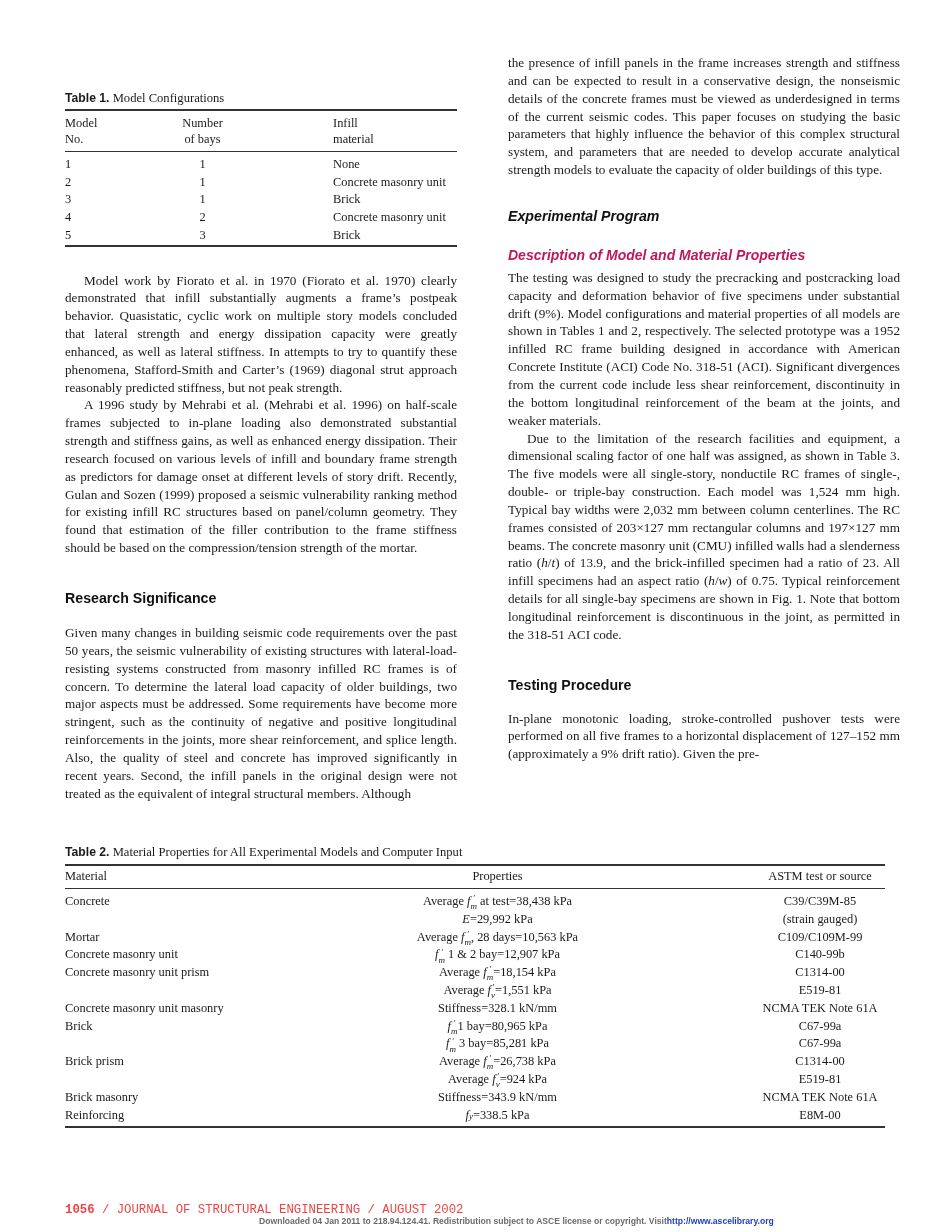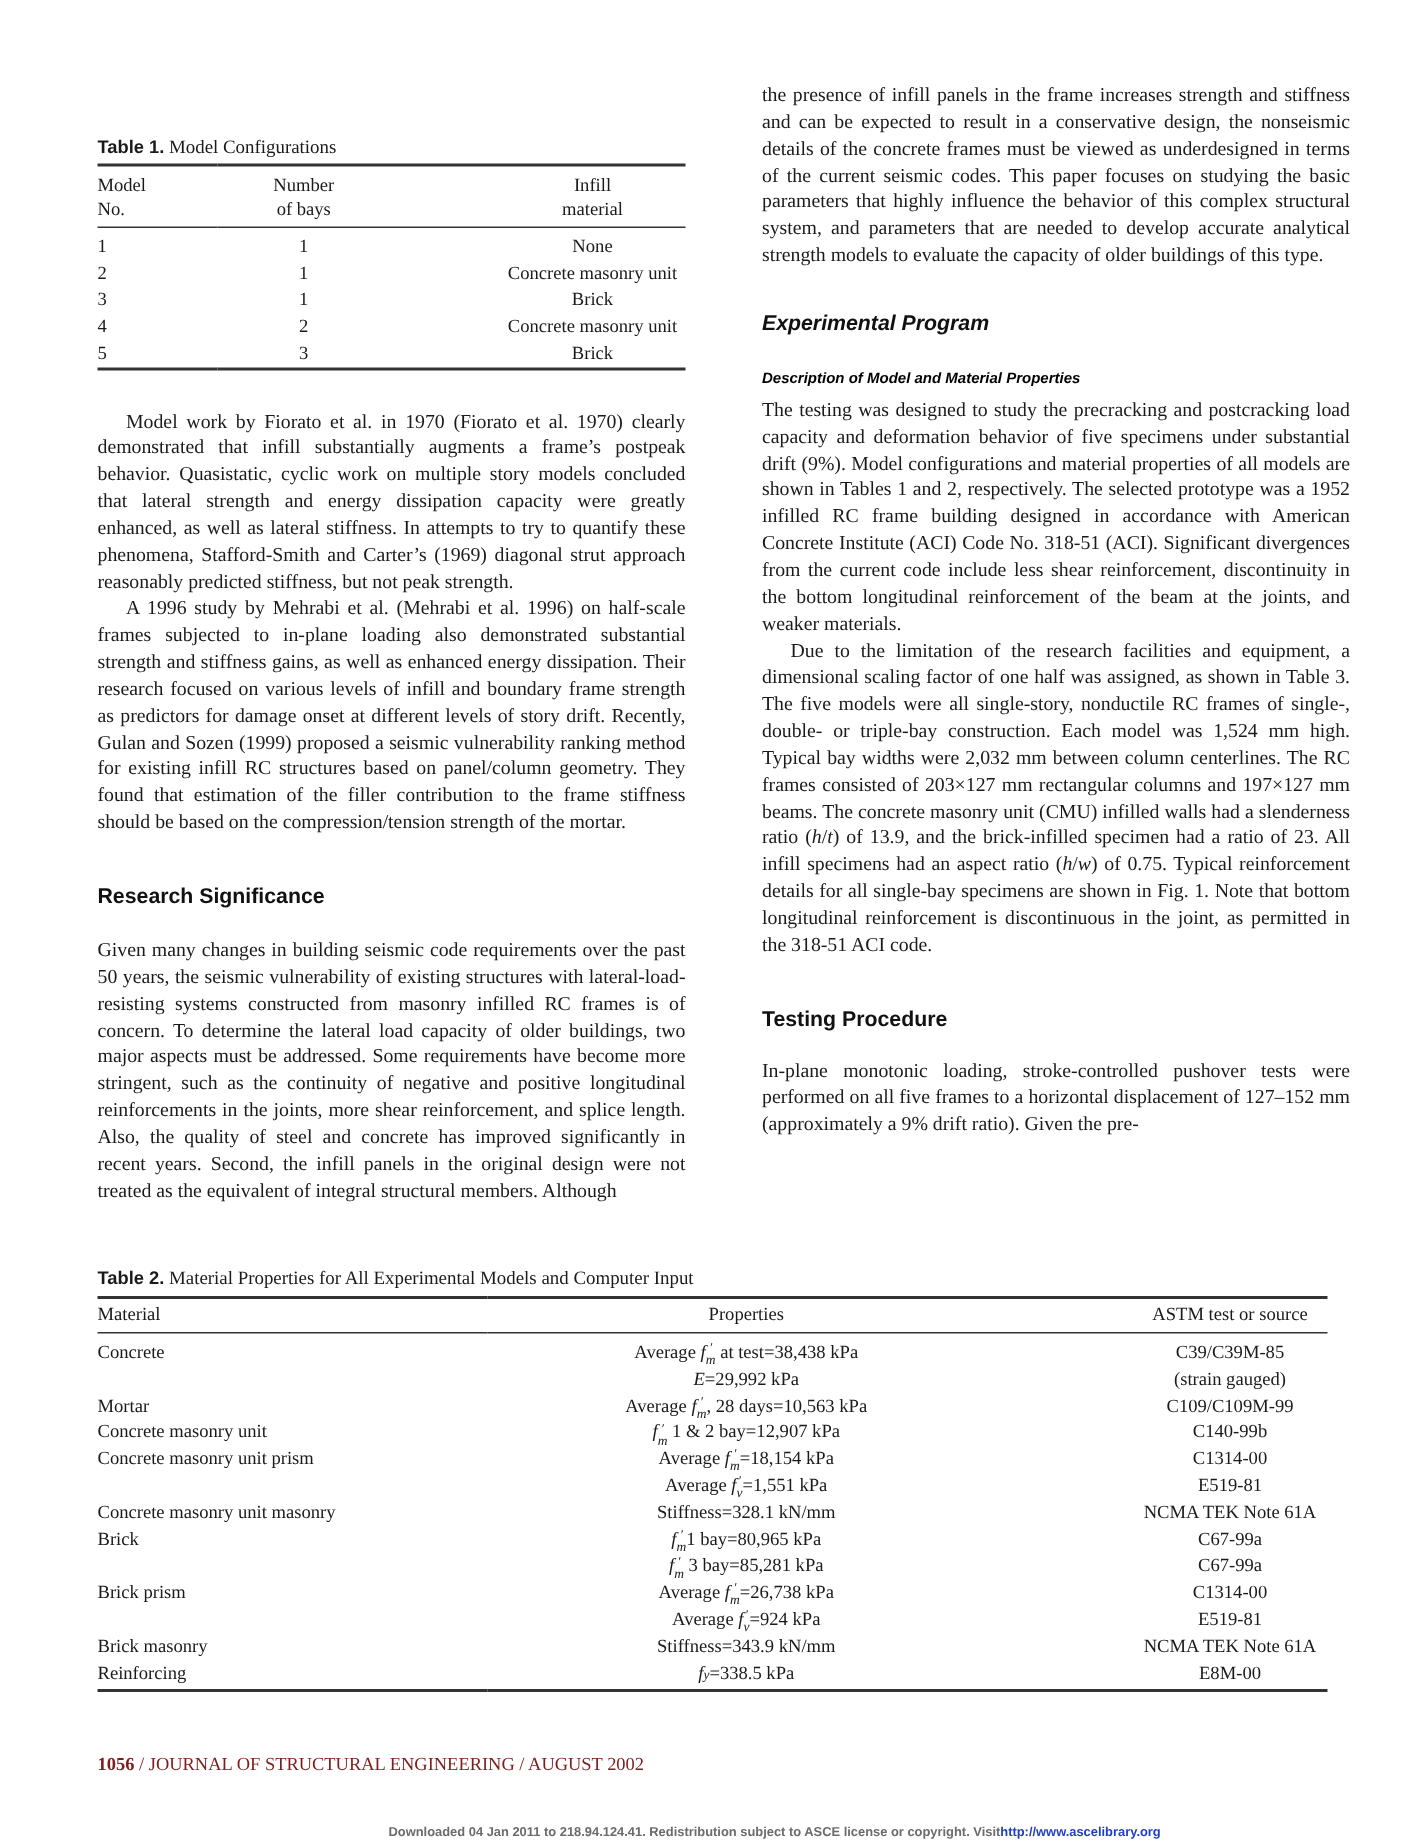--- a/index.html
+++ b/index.html
@@ -8,51 +8,51 @@
 
   .col { position: absolute; width: 392px; }
   .col-left { left: 65px; top: 54px; margin-top: 36px; }
   .col-right { left: 508px; top: 54px; }
 
   .body-text { font-size: 13.2px; line-height: 17.85px; text-align: justify; }
   .body-text p { text-indent: 0; }
   .body-text p.indent { text-indent: 19px; }
 
   .sec-head { font-family: "Liberation Sans", sans-serif; font-weight: bold; font-size: 14.2px; color: #111; }
-  .subsec-head { font-family: "Liberation Sans", sans-serif; font-weight: bold; font-style: italic; font-size: 10px; color: #000000; }
+  .subsec-head { font-family: "Liberation Sans", sans-serif; font-weight: bold; font-style: italic; font-size: 14px; color: #be185d; }
 
   
   .tcap { font-size: 12.6px; line-height: 16px; }
   .tcap .lbl { font-family: "Liberation Sans", sans-serif; font-weight: bold; font-size: 12.2px; }
   table { border-collapse: collapse; font-size: 12.4px; }
   .t1 { width: 392px; margin-top: 3px; border-top: 2px solid #333; border-bottom: 2px solid #333; }
   .t1 thead tr { border-bottom: 1.6px solid #333; }
   .t1 th { font-weight: normal; line-height: 16px; padding: 4px 0 4px 0; vertical-align: top; }
   .t1 td { line-height: 17.7px; padding: 0; }
   .t1 tbody tr:first-child td { padding-top: 4px; }
   .t1 .c1 { text-align: left; width: 80px; }
   .t1 .c2 { text-align: center; width: 115px; }
   .t1 .c3 { text-align: right; }
-  .t1 .c3 .inner { display: inline-block; width: 124px; text-align: center; }
+  .t1 .c3 .inner { display: inline-block; width: 124px; text-align: left; }
 
   
   .t2wrap { position: absolute; left: 65px; top: 844px; width: 820px; }
   .t2 { width: 820px; margin-top: 4px; border-top: 2px solid #333; border-bottom: 2px solid #333; }
   .t2 thead tr { border-bottom: 1.6px solid #333; }
   .t2 th { font-weight: normal; line-height: 17px; padding: 2px 0 3px 0; }
   .t2 td { line-height: 17.8px; padding: 0; white-space: nowrap; }
   .t2 tbody tr:first-child td { padding-top: 4px; }
   .t2 tbody tr:last-child td { padding-bottom: 2px; }
   .t2 .m { text-align: left; width: 260px; }
   .t2 .p { text-align: center; width: 345px; }
   .t2 .a { text-align: right; margin-top: 12px; }
   .t2 .a .inner { display: inline-block; width: 130px; text-align: center; }
   .it { font-style: italic; }
 
-  .footer { position: absolute; left: 65px; top: 1169px; font-family: Liberation Serif, serif; font-size: 12.3px; color: #7f1d1d; }
+  .footer { position: absolute; left: 65px; top: 1203px; font-family: Liberation Mono, monospace; font-size: 12.3px; color: #ef4444; }
   .footer .pg { font-weight: bold; }
   .dl { position: absolute; left: 259px; top: 1216px; font-family: "Liberation Sans", sans-serif; font-weight: bold; font-size: 8.6px; color: #6b6b6b; white-space: nowrap; }
   .dl .link { color: #1f3fbf; }
 </style>
 </head>
 <body>
 
 <div class="col col-left">
   <div class="tcap">
     <span class="lbl">Table 1.</span>

